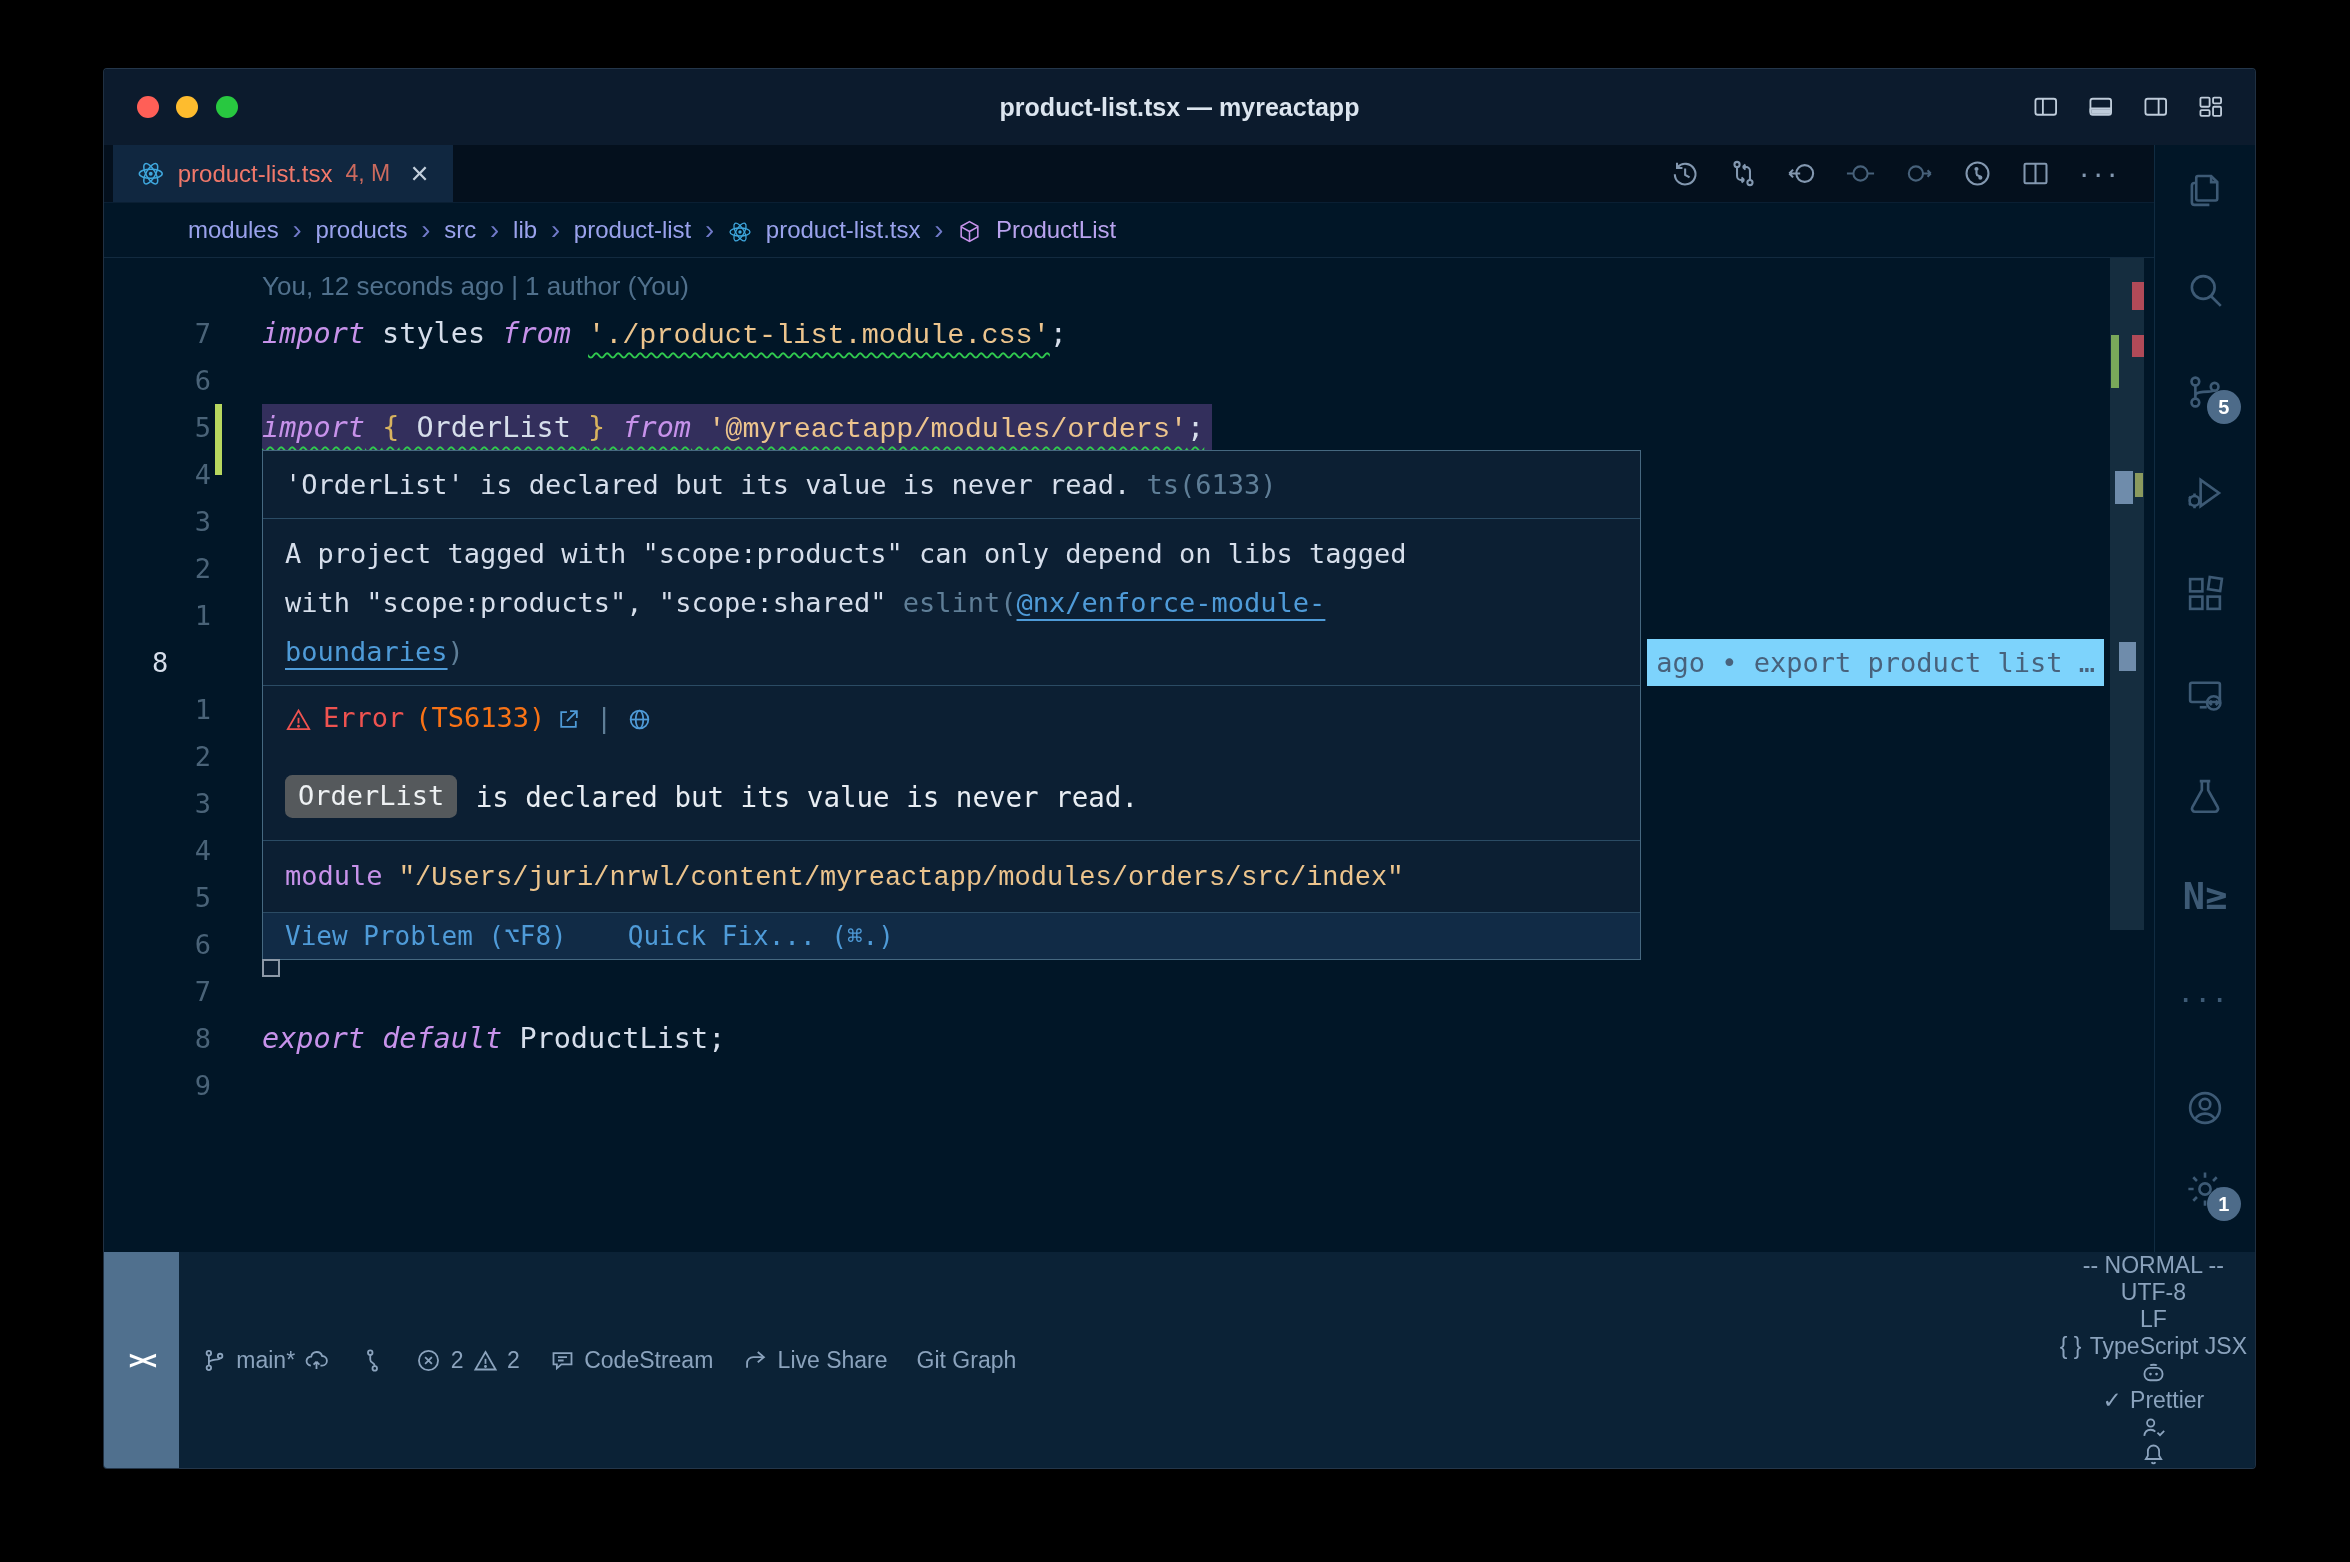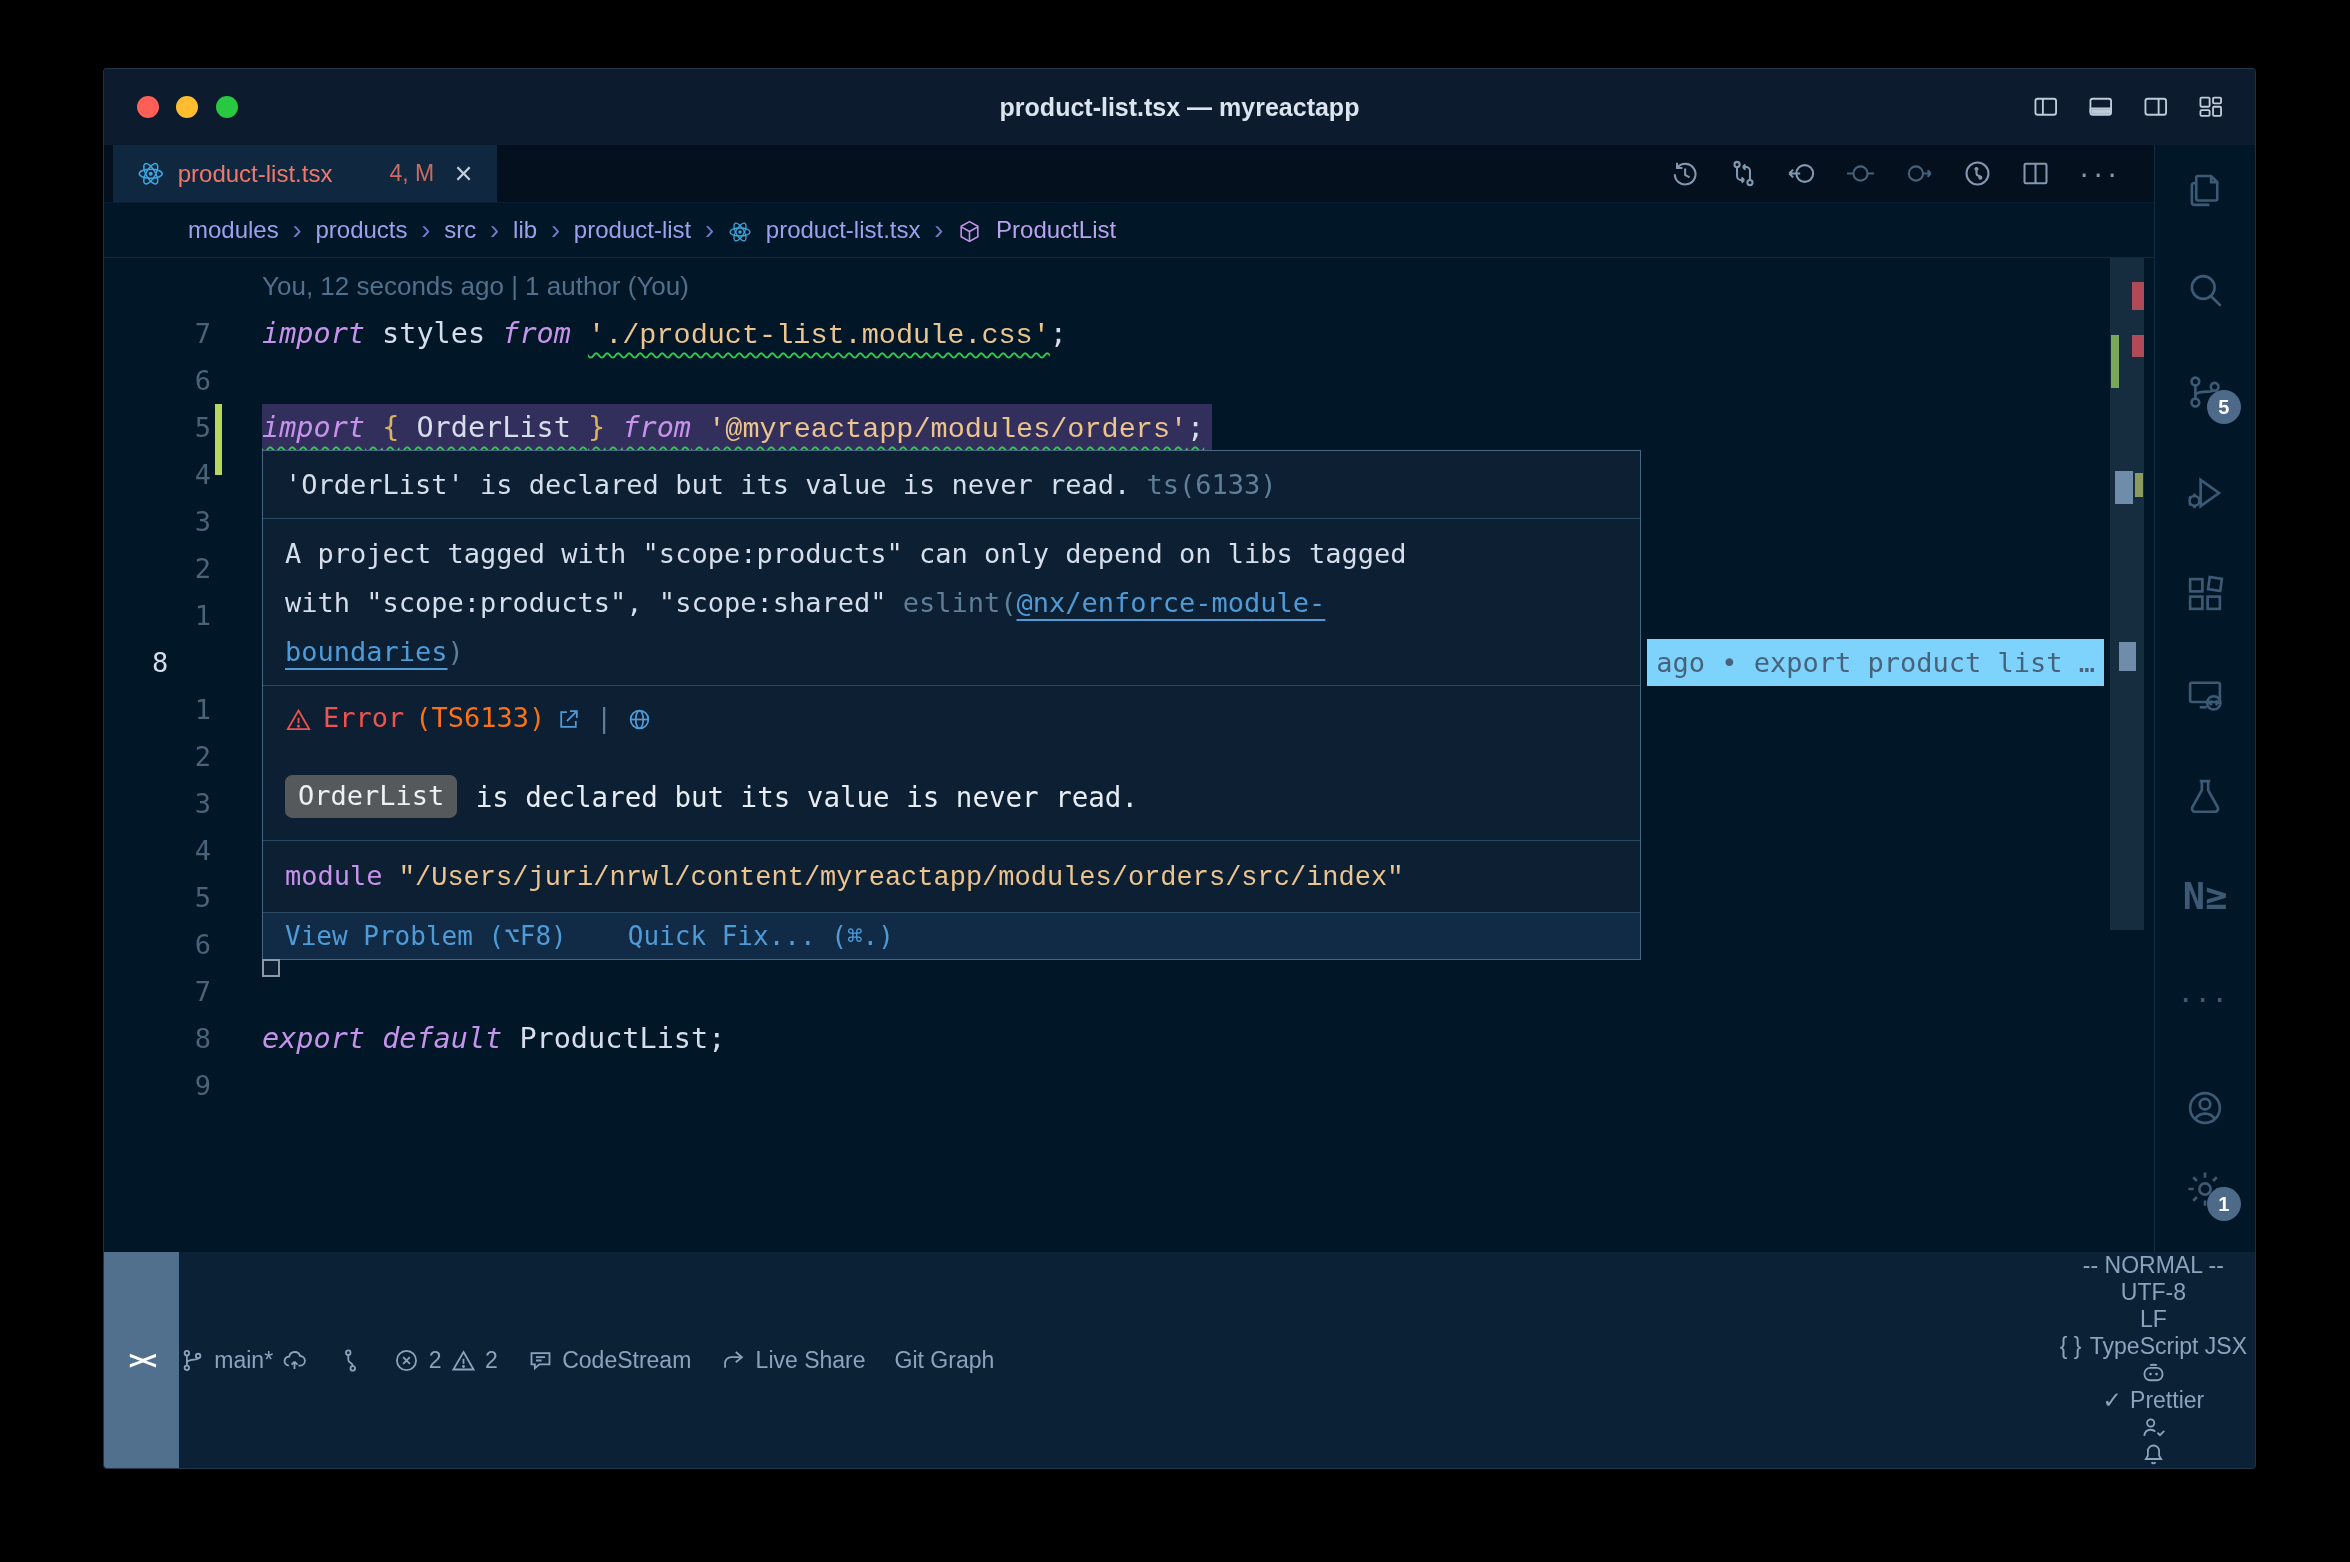--- a/index.html
+++ b/index.html
@@ -20,21 +20,21 @@
   .win-controls { margin-left:auto; display:flex; gap:27.5px; padding-right:31px; color:#bfccda; align-items:center; }
 
   
   .main { flex:1; display:flex; min-height:0; }
   .editor-col { flex:1; display:flex; flex-direction:column; min-width:0; }
 
   
   .tabbar { flex:0 0 58px; background:#04101d; display:flex; align-items:stretch; border-bottom:0.9px solid #0a1f33; }
   .tab { display:flex; align-items:center; gap:13px; padding:0 24px; background:#102740; margin-left:9.2px; }
   .tab-label { font-size:24px; color:#f0786a; }
-  .tab-badge { font-size:23px; color:#cb6a5e;margin-left:44px; }
+  .tab-badge { font-size:23px; color:#cb6a5e; }
   .tab-close { font-size:31px; color:#c3cfdc; margin-left:7.3px; line-height:1; }
   .ed-toolbar { margin-left:auto; display:flex; align-items:center; gap:27.5px; padding-right:33px; color:#8398b0; }
   .ed-toolbar .dim { color:#47617a; }
   .more-dots { font-size:31px; letter-spacing:3.7px; color:#8398b0; line-height:1; }
 
   
   .breadcrumbs { flex:0 0 55px; display:flex; align-items:center; gap:13.8px; padding-left:84px;
                  font-size:24px; color:#9aa2ec; border-bottom:0.9px solid #122a3f; }
   .bc-sep { color:#7079c8; font-size:27.5px; }
   .bc-symbol { color:#b9a3ee; }
@@ -94,21 +94,21 @@
               display:flex; align-items:center; justify-content:center; line-height:1; }
   .ab-bottom { margin-top:auto; display:flex; flex-direction:column; align-items:center; gap:39px; }
   .nx-glyph { font-family:"DejaVu Sans Mono",monospace; font-size:37px; font-weight:700; line-height:42px; }
   .ab-more { font-size:37px; letter-spacing:4.6px; line-height:42px; }
 
   
   .statusbar { flex:0 0 41px; background:#0b2236; display:flex; align-items:center; font-size:23px; color:#8ba3bd; }
   .remote { width:75px; align-self:stretch; background:#50708e; color:#fff; display:flex; align-items:center;
             justify-content:center; font-family:"DejaVu Sans Mono",monospace; font-size:26px; font-weight:700;
             letter-spacing:-2.8px; }
-  .sb-left { display:flex; align-items:center; gap:29px; }
+  .sb-left { display:flex; align-items:center; gap:29px; padding-left:22px; }
   .sb-right { margin-left:auto; display:flex; align-items:center; padding-right:8px;flex-direction:column; }
   .sb-item { display:flex; align-items:center; gap:8.3px; white-space:nowrap; }
 
   svg { display:inline-block; vertical-align:middle; }
   .i30{width:27.5px;height:27.5px}.i34{width:31px;height:31px}.i29{width:27px;height:27px}
   .i27{width:25px;height:25px}.i46{width:42px;height:42px}.i26{width:24px;height:24px}
 </style>
 </head>
 <body>
 

